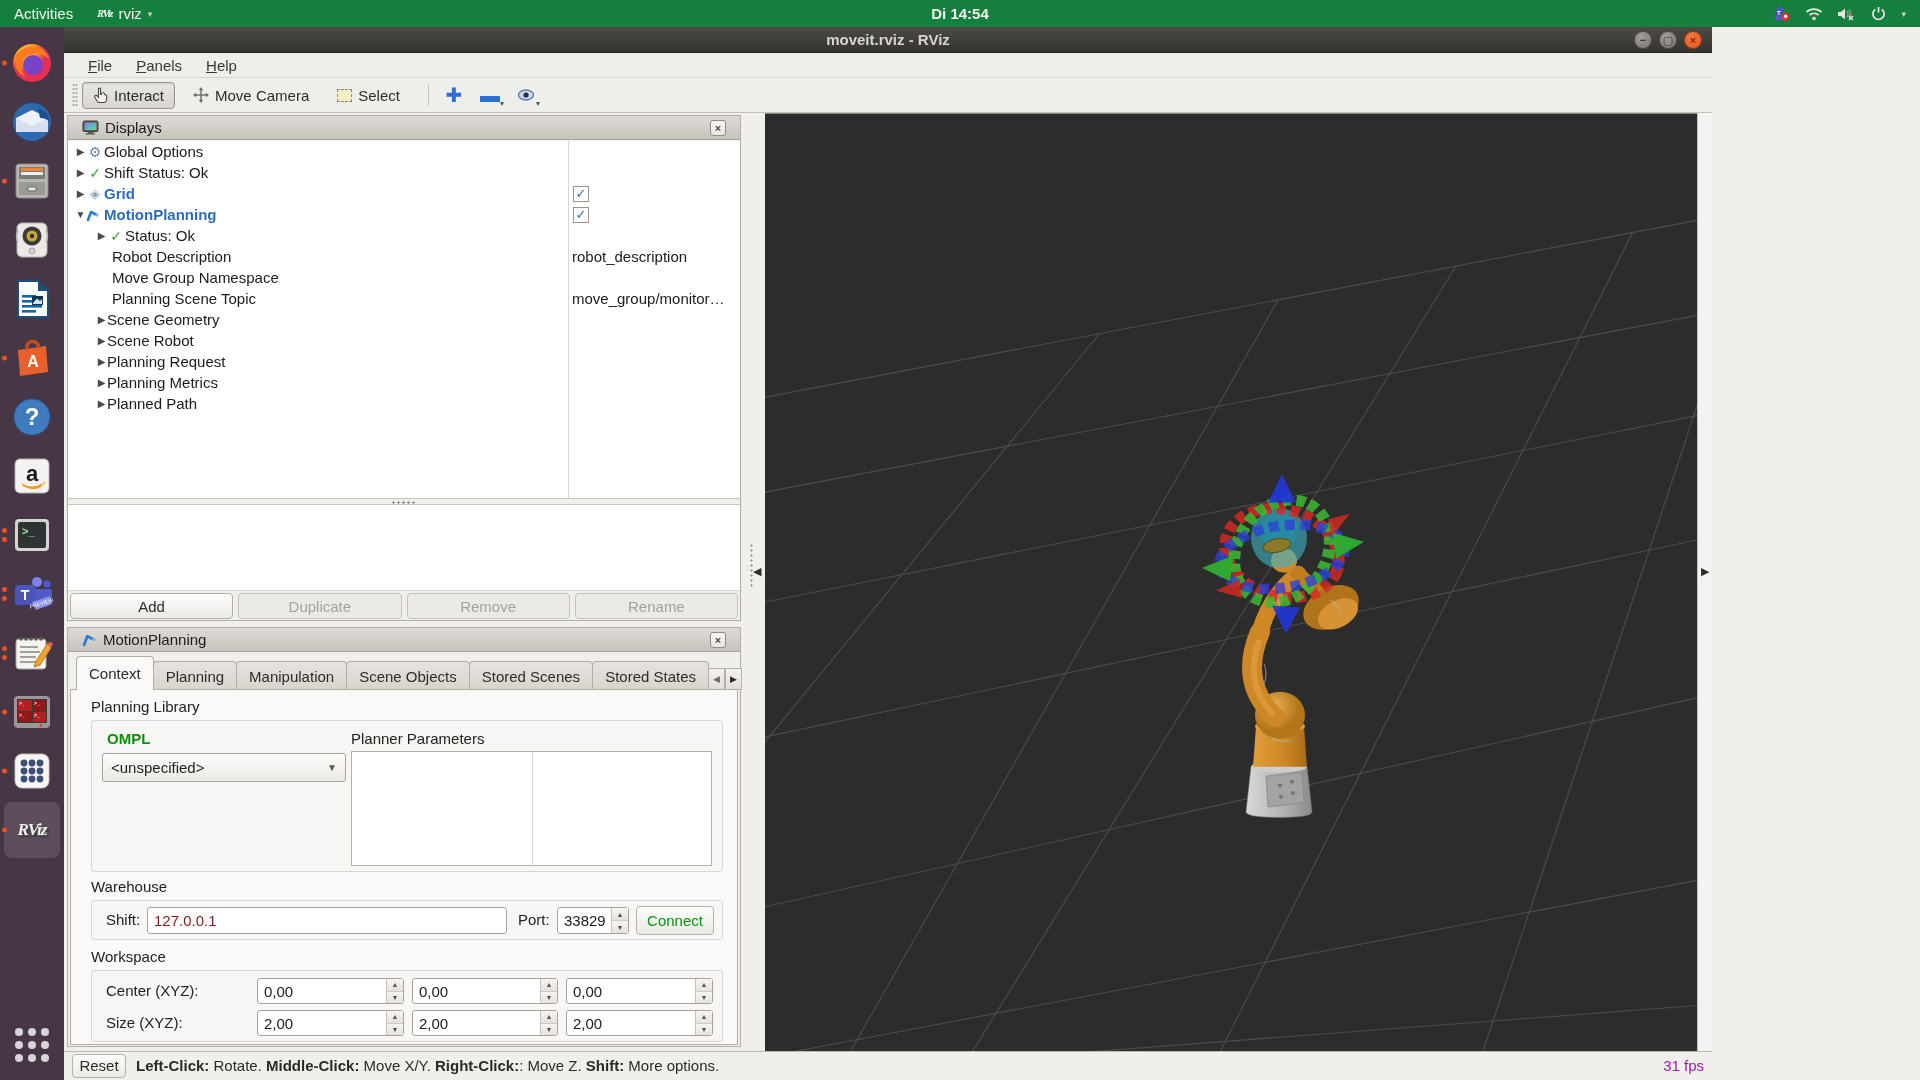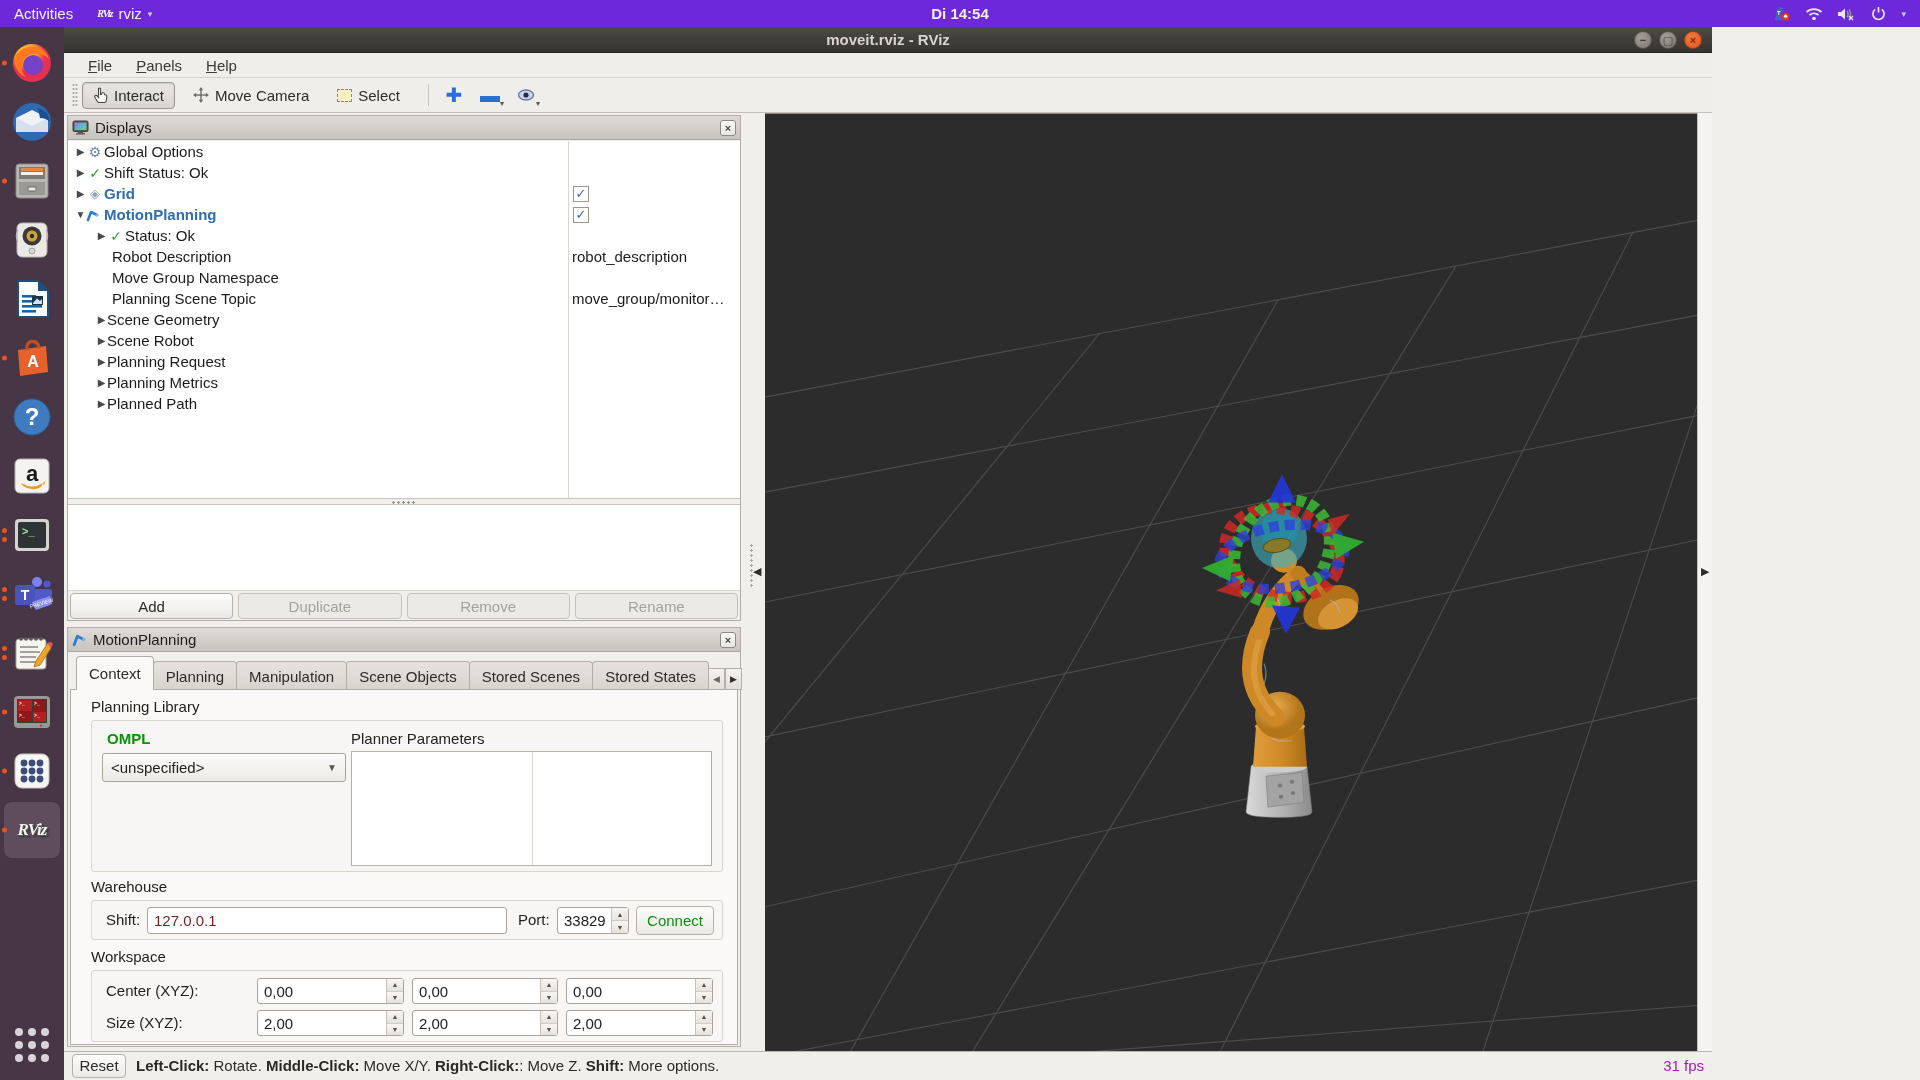--- a/index.html
+++ b/index.html
@@ -1,21 +1,21 @@
 <!DOCTYPE html>
 <html><head>
 <meta charset="utf-8">
 <style>
   * { margin:0; padding:0; box-sizing:border-box; }
   html,body { width:1920px; height:1080px; overflow:hidden;
     font-family:"Liberation Sans","DejaVu Sans",sans-serif; font-size:15px; color:#1b1b1b; }
   body { position:relative; background:#f1efec; }
 
   
-  #topbar { position:absolute; left:0; top:0; width:1920px; height:27px; background:#6d28d9;
+  #topbar { position:absolute; left:0; top:0; width:1920px; height:27px; background:#15803d;
     display:flex; align-items:center; color:#f2f1ef; z-index:50; }
   #topbar .activities { padding:0 14px; height:100%; display:flex; align-items:center; }
   #topbar .appmenu { display:flex; align-items:center; gap:6px; padding:0 10px; height:100%; }
   .rviz-mini { font:italic bold 10px "Liberation Serif",serif; color:#fff; letter-spacing:-1px; }
   .tb-caret { font-size:9px; color:#cfcecb; }
   #topbar .clock { position:absolute; left:0; right:0; text-align:center; font-weight:bold; pointer-events:none; }
   #topbar .right { margin-left:auto; display:flex; align-items:center; gap:14px; padding-right:14px; }
   .sysicon { width:18px; height:16px; display:inline-flex; align-items:center; justify-content:center; }
 
   
@@ -56,21 +56,21 @@
   .tb-plus,.tb-minus { color:#2d6fd0; font-weight:bold; font-size:20px; line-height:1; }
   .mini-caret { position:absolute; right:1px; bottom:0px; font-size:8px; color:#555; }
   .select-swatch { width:15px; height:13px; background:#f6f0c0; border:1px dashed #8e8a80; }
 
   
   #main { flex:1; display:flex; position:relative; background:#f1efec; }
   #left-col { width:681px; position:relative; }
 
   .panel { position:absolute; left:3px; width:674px; border:1px solid #b2aea6; background:#f1efec; }
   .panel-header { height:24px; background:linear-gradient(#dedbd6,#c7c3bd); border-bottom:1px solid #aaa69e;
-    display:flex; align-items:center; padding:0 4px; gap:6px; font-size:15px; color:#1d1c1a; }
+    display:flex; align-items:center; padding:0 14px; gap:6px; font-size:15px; color:#1d1c1a; }
   .panel-close { margin-left:auto; width:16px; height:16px; border:1px solid #8f8b83; border-radius:3px;
     background:linear-gradient(#fbfaf9,#e8e6e2); font-size:11px; line-height:14px; text-align:center; color:#4a4844; font-weight:bold; }
 
   #displays-panel { top:2px; height:506px; }
   #disp-tree { position:absolute; left:0; top:25px; width:672px; height:357px; background:#fff; overflow:hidden; }
   .col-sep { position:absolute; left:500px; top:0; bottom:0; width:1px; background:#d9d6d0; }
   .trow { position:relative; height:21px; display:flex; align-items:center; }
   .tw { width:11px; font-size:10px; color:#4a4a4a; text-align:center; flex:0 0 auto; }
   .ticon { width:18px; text-align:center; flex:0 0 auto; font-size:14px; }
   .ticon.gear { color:#6d88a9; }

